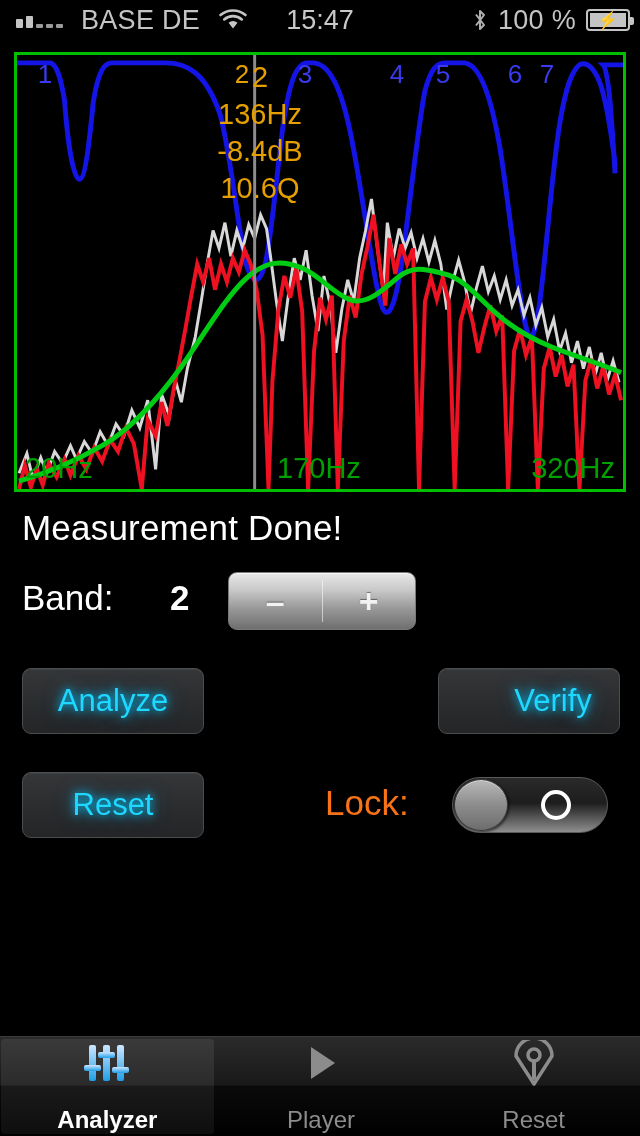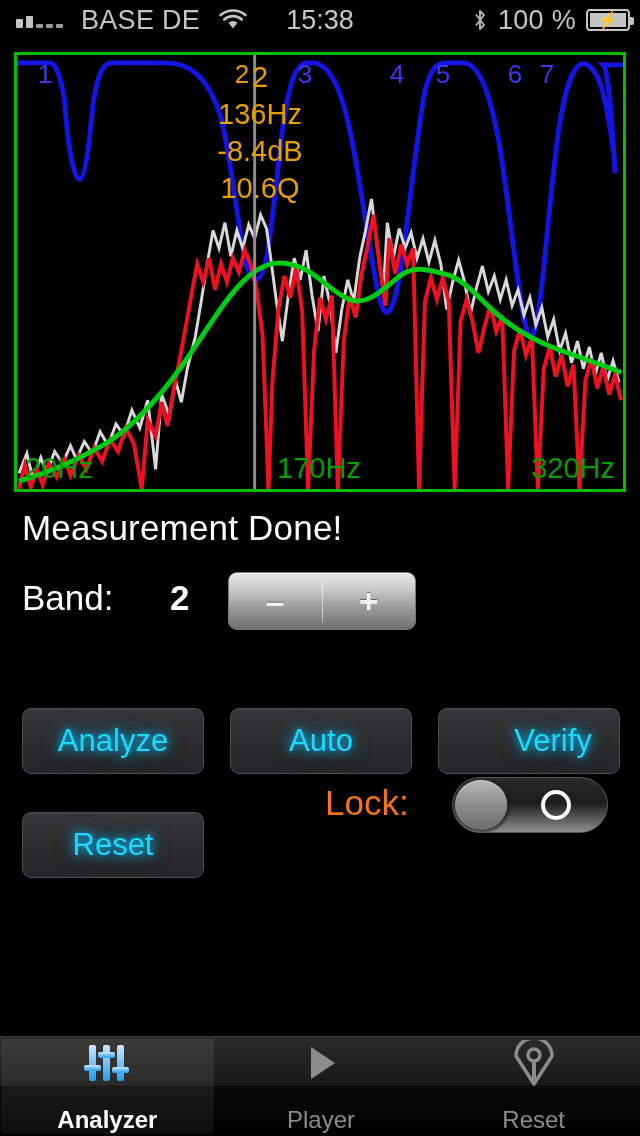--- a/index.html
+++ b/index.html
@@ -79,21 +79,21 @@
     color: #f2f2f2; font-size: 34px; font-weight: bold; text-shadow: 0 -1px 1px rgba(0,0,0,.45);
   }
   .stepper .sep { width: 1px; background: rgba(255,255,255,.55); margin: 7px 0; }
 
   
   .btn {
     position: absolute; height: 66px; border-radius: 9px;
     background: linear-gradient(to bottom,#343638 0%,#2b2d2f 50%,#232527 100%);
     border: 1px solid #4a4d50;
     box-shadow: 0 2px 3px rgba(0,0,0,.85), inset 0 1px 0 rgba(255,255,255,.06);
-    display: flex; align-items: center; justify-content: center; margin-top: 40px;
+    display: flex; align-items: center; justify-content: center;
   }
   .btn span {
     color: #1ed8ff; font-size: 31px;
     text-shadow: 0 0 9px #00c8ff, 0 0 18px rgba(0,180,255,.65);
   }
   #btn-analyze { left: 22px; top: 668px; width: 182px; }
   #btn-auto    { left: 230px; top: 668px; width: 182px; }
   #btn-verify  { left: 438px; top: 668px; width: 182px; padding-left: 48px; }
   #btn-reset   { left: 22px;  top: 772px; width: 182px; }
 
@@ -148,21 +148,21 @@
           <i></i>
       </span>
       <span class="sb-text">BASE DE</span>
       <svg width="30" height="22" viewBox="0 0 30 22">
         <path d="M15 19.5 L10.5 13.8 A7.4 7.4 0 0 1 19.5 13.8 Z" fill="#c4c4c4"></path>
         <path d="M6.2 10.4 A13.5 13.5 0 0 1 23.8 10.4" stroke="#c4c4c4" stroke-width="2.6" fill="none" stroke-linecap="round"></path>
         <path d="M2.5 6.0 A19.5 19.5 0 0 1 27.5 6.0" stroke="#c4c4c4" stroke-width="2.6" fill="none" stroke-linecap="round"></path>
       </svg>
     </div>
     <div class="sb-center">
-      <span class="sb-time">15:38</span>
+      <span class="sb-time">15:47</span>
     </div>
     <div class="sb-right">
       <svg width="16" height="24" viewBox="0 0 16 24">
         <path d="M4 6.5 L12 17 L8 21 L8 3 L12 7 L4 17.5" stroke="#b0b0b0" stroke-width="2" fill="none" stroke-linejoin="round"></path>
       </svg>
       <span class="sb-text">100 %</span>
       <span class="battery">
         <span class="fill"></span>
           <span class="bolt">⚡</span>
       </span>
@@ -247,23 +247,20 @@
     <span class="band-value">2</span>
     <div class="stepper">
       <div class="half">–</div>
       <div class="sep"></div>
       <div class="half">+</div>
     </div>
   </div>
 
   <div class="btn" id="btn-analyze">
     <span>Analyze</span>
-  </div>
-  <div class="btn" id="btn-auto">
-    <span>Auto</span>
   </div>
   <div class="btn" id="btn-verify">
     <span>Verify</span>
   </div>
   <div class="btn" id="btn-reset">
     <span>Reset</span>
   </div>
 
   <span class="lock-label">Lock:</span>
   <div class="toggle">

